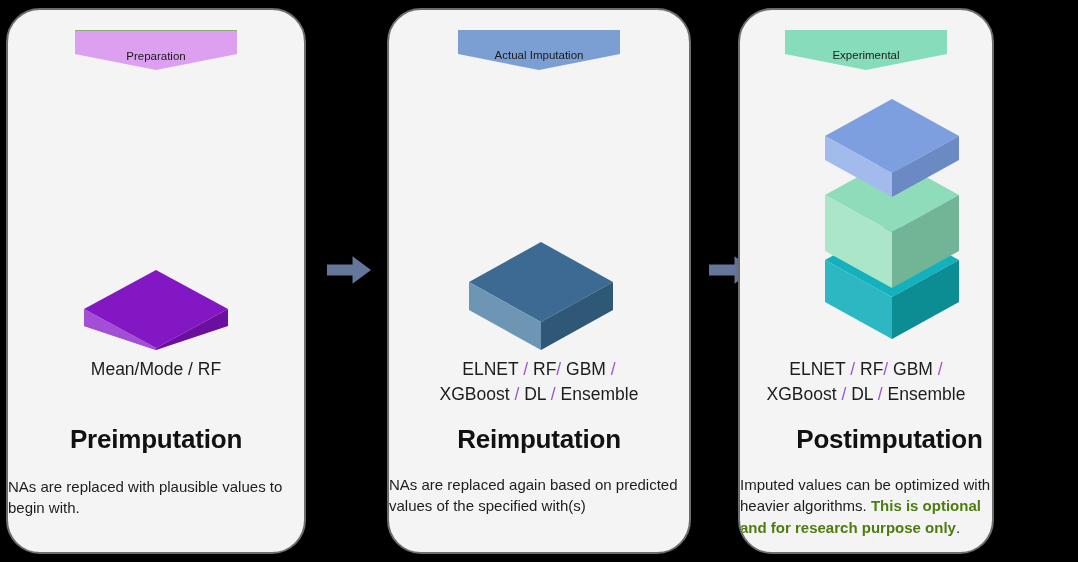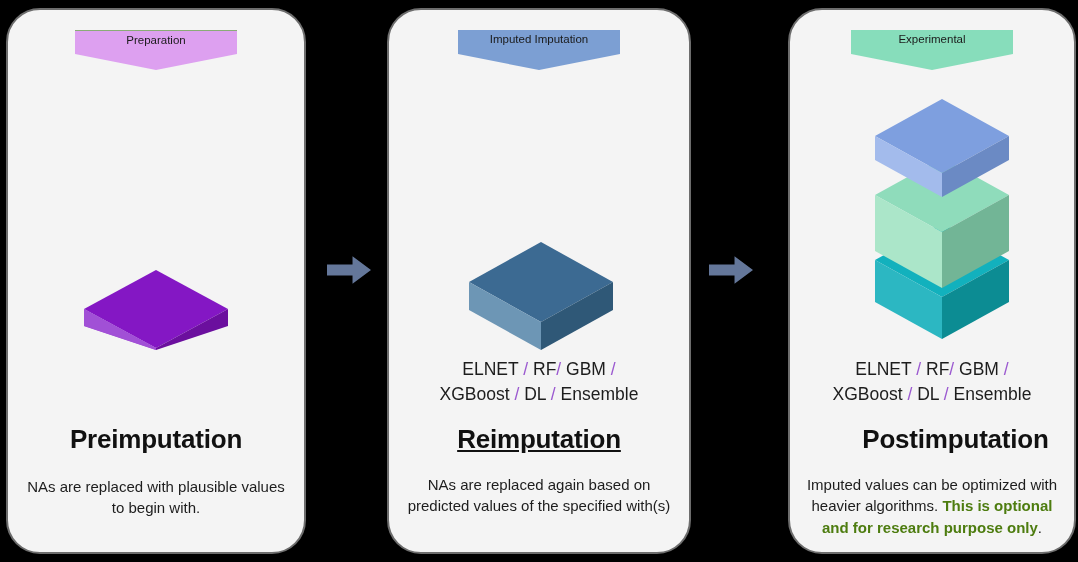--- a/index.html
+++ b/index.html
@@ -17,38 +17,38 @@
     top: 8px;
     height: 546px;
     background: #f4f4f4;
     border: 2px solid #6d6d6d;
     border-radius: 34px;
     box-shadow: 4px 5px 6px rgba(0,0,0,0.55);
     overflow: hidden;
   }
   #panel-pre  { left: 6px;   width: 300px; }
   #panel-re   { left: 387px; width: 304px; }
-  #panel-post { left: 788px; width: 288px; }
+  #panel-post { left: 738px; width: 256px; }
 
   
   .banner-wrap {
     position: absolute;
     top: 20px;
     left: 50%;
     transform: translateX(-50%);
     width: 162px;
     height: 40px;
   }
   .banner {
     width: 100%;
     height: 100%;
     display: flex;
     align-items: flex-start;
     justify-content: center;
-    padding-top: 4px;
+    padding-top: 20px;
     font-size: 11.5px;
     color: #1a1a1a;
     line-height: 1;
     clip-path: polygon(0 0, 100% 0, 100% 60%, 50% 100%, 0 60%);
   }
   #banner-preparation { background: #dda0f0; border-top:1px solid #8aab77; }
   #banner-actual      { background: #7c9fd3; }
   #banner-experimental{ background: #87ddbb; }
 
   
@@ -69,25 +69,24 @@
     text-align: center;
     font-size: 26px;
     font-weight: bold;
     color: #111111;
     letter-spacing: -0.2px;
   }
 
   .desc {
     position: absolute;
     left: 0; right: 0;
-    text-align: center;
     font-size: 15px;
     color: #1d1d1d;
     line-height: 1.42;
-    padding: 0 16px;
+    padding: 0 0;
   }
   .hl-green { color: #4d7c0f; font-weight: bold; }
 
   
   .iso { position: absolute; }
 
   
   .arrow {
     position: absolute;
     width: 44px;
@@ -112,32 +111,33 @@
 
     <div class="iso" style="left:72px; top:258px; width:152px; height:84px;">
       <svg width="152" height="84" viewBox="0 0 152 84">
         <polygon points="76,2 148,41 76,80 4,41" fill="#8417c4"></polygon>
         <polygon points="4,41 76,80 76,82 4,58" fill="#a150d6"></polygon>
         <polygon points="148,41 148,58 76,82 76,80" fill="#6b0f9e"></polygon>
         <polygon points="4,41 4,58 76,82 76,80" fill="#a150d6"></polygon>
       </svg>
     </div>
 
+    <div class="algo-text" style="top:347px;">Mean/Mode / RF</div>
 
     <div class="stage-title" style="top:414px;">Preimputation</div>
 
     <div class="desc" style="top:466px;">NAs are replaced with plausible values to begin with.</div>
   </div>
 
   <div class="arrow" id="arrow-1"></div>
 
   <div class="panel" id="panel-re">
 
     <div class="banner-wrap">
-      <div class="banner" id="banner-actual">Imputed Imputation</div>
+      <div class="banner" id="banner-actual">Actual Imputation</div>
     </div>
 
     <div class="iso" style="left:72px; top:228px; width:160px; height:116px;">
       <svg width="160" height="116" viewBox="0 0 160 116">
         <polygon points="80,4 152,44 80,84 8,44" fill="#3c6a92"></polygon>
         <polygon points="8,44 80,84 80,112 8,72" fill="#6d96b5"></polygon>
         <polygon points="152,44 152,72 80,112 80,84" fill="#2f5877"></polygon>
       </svg>
     </div>
 
@@ -151,21 +151,21 @@
       </div>
       <div>
         <span>XGBoost</span>
         <span class="slash">/</span>
         <span>DL</span>
         <span class="slash">/</span>
         <span>Ensemble</span>
       </div>
     </div>
 
-    <div class="stage-title" style="top:414px;text-decoration:underline;">Reimputation</div>
+    <div class="stage-title" style="top:414px;">Reimputation</div>
 
     <div class="desc" style="top:464px;">NAs are replaced again based on predicted values of the specified with(s)</div>
   </div>
 
   <div class="arrow" id="arrow-2"></div>
 
   <div class="panel" id="panel-post">
 
     <div class="banner-wrap">
       <div class="banner" id="banner-experimental">Experimental</div>

